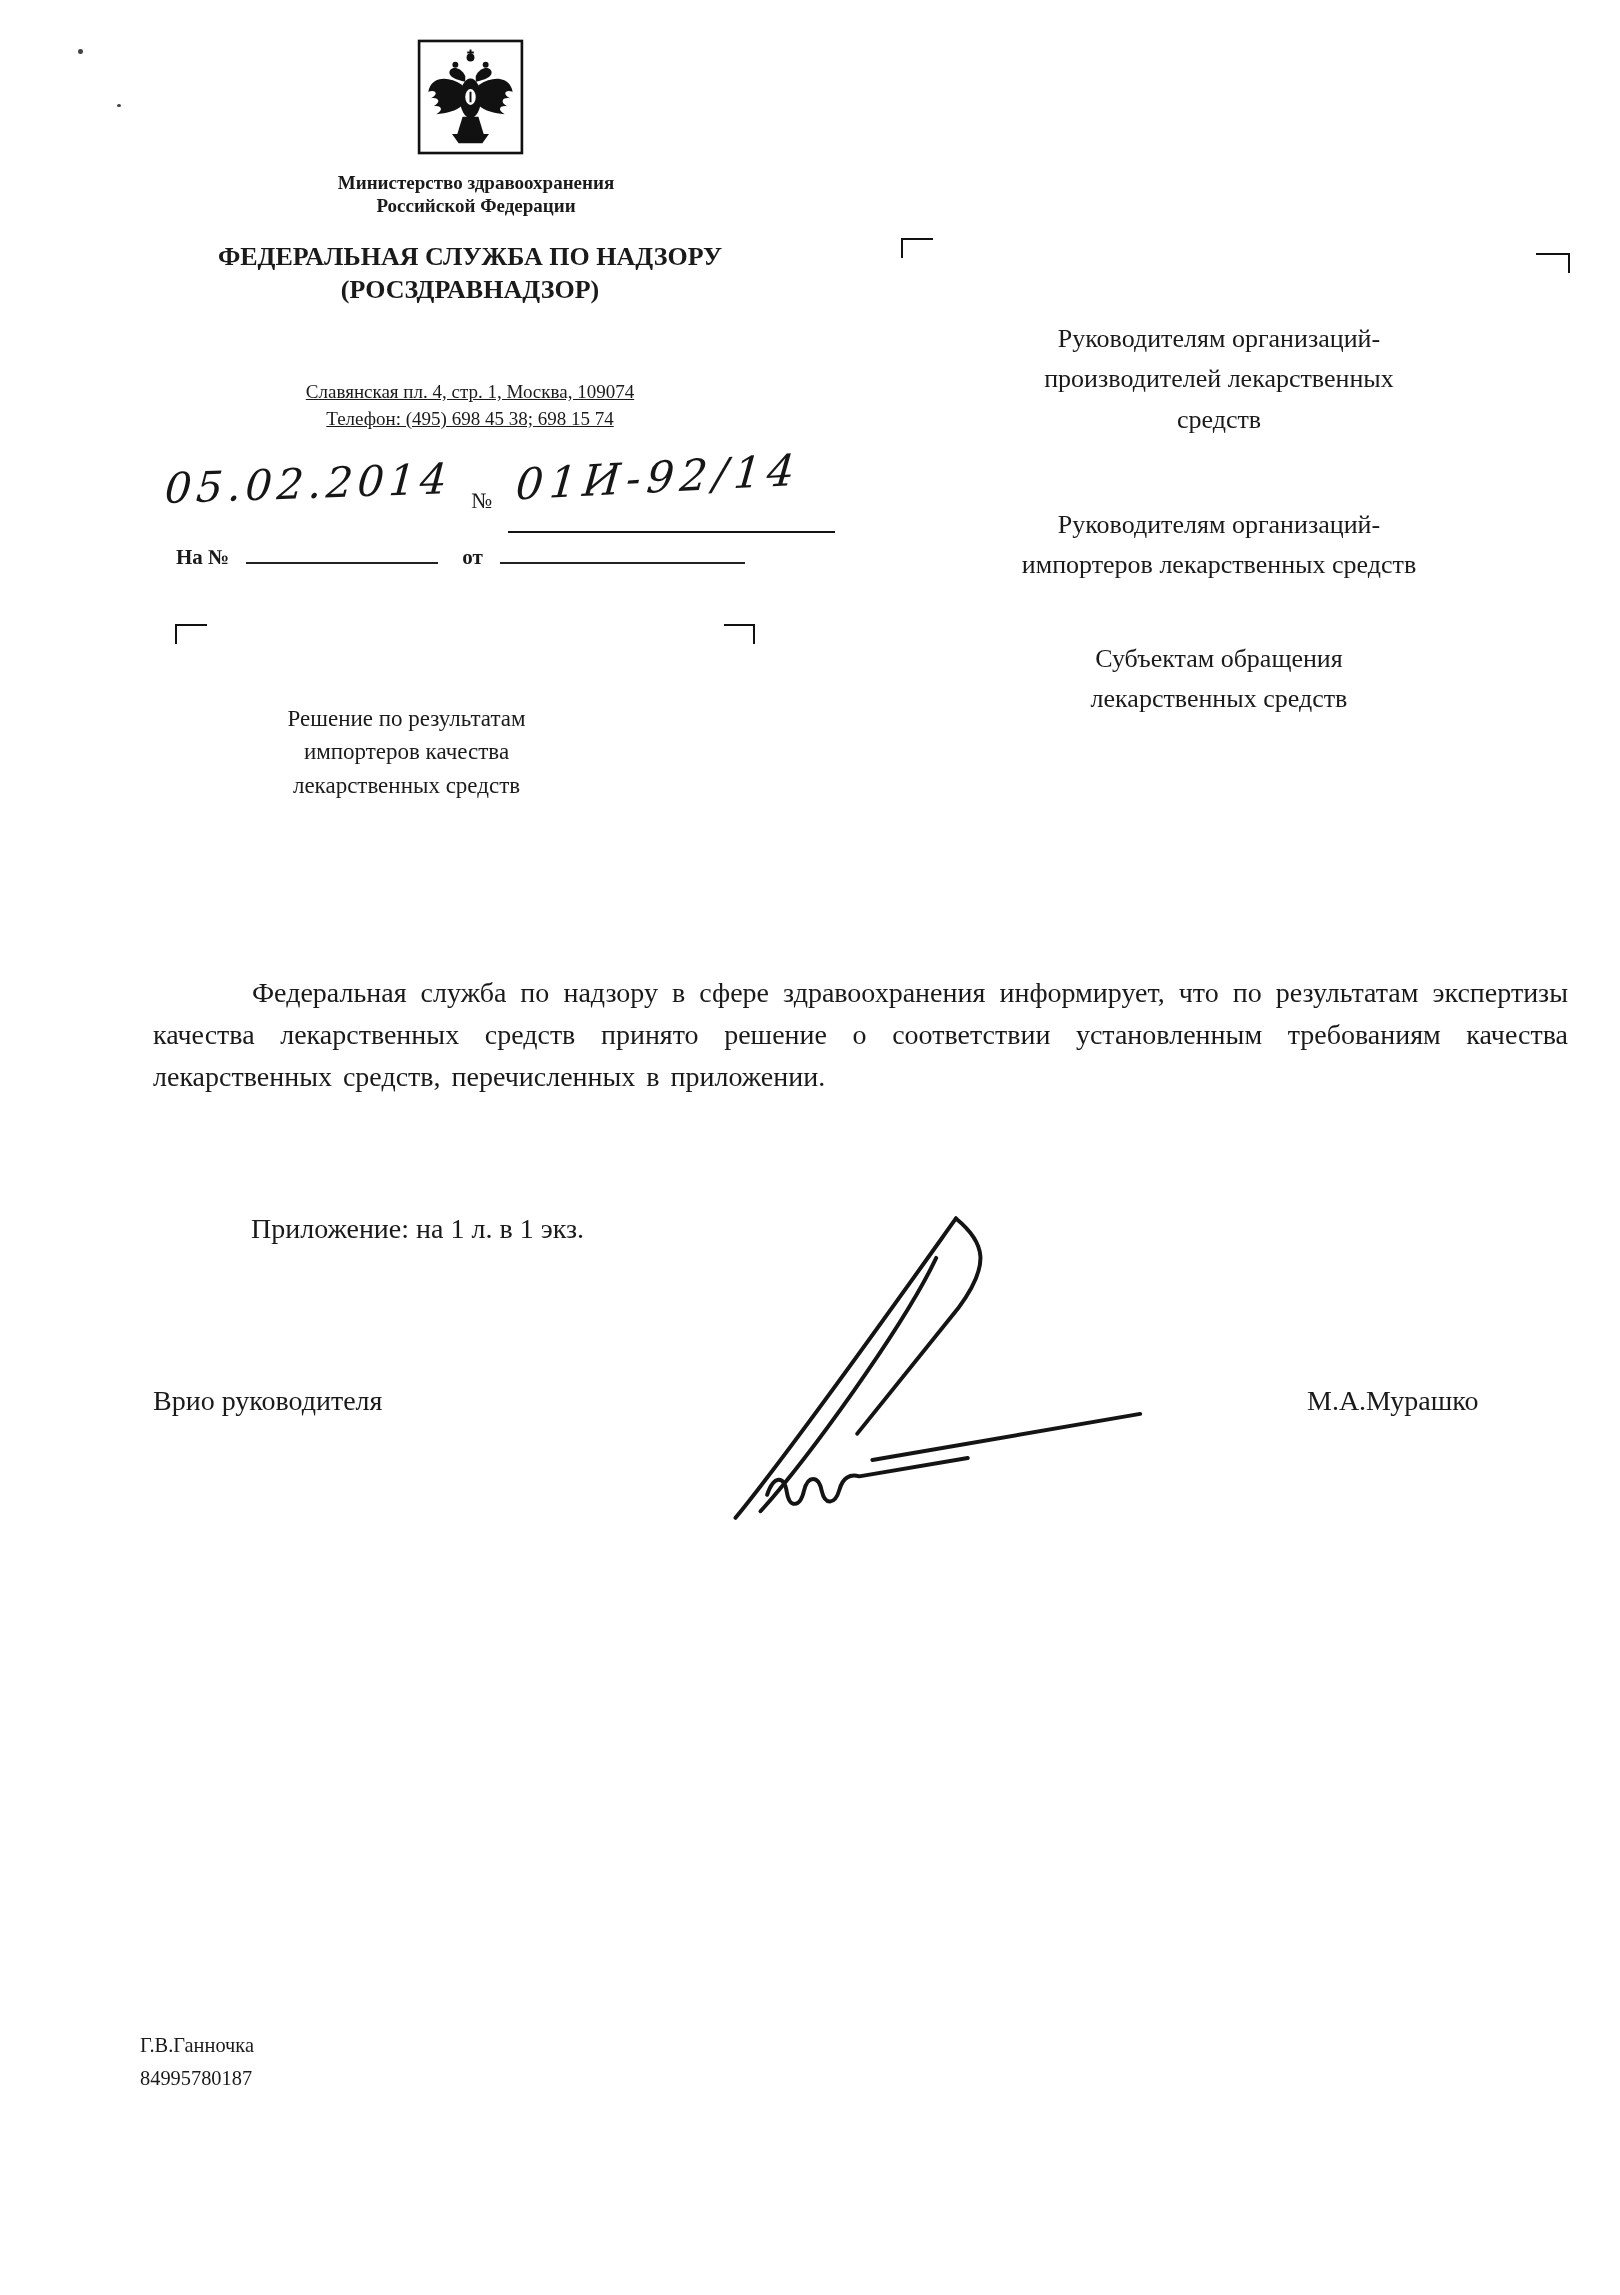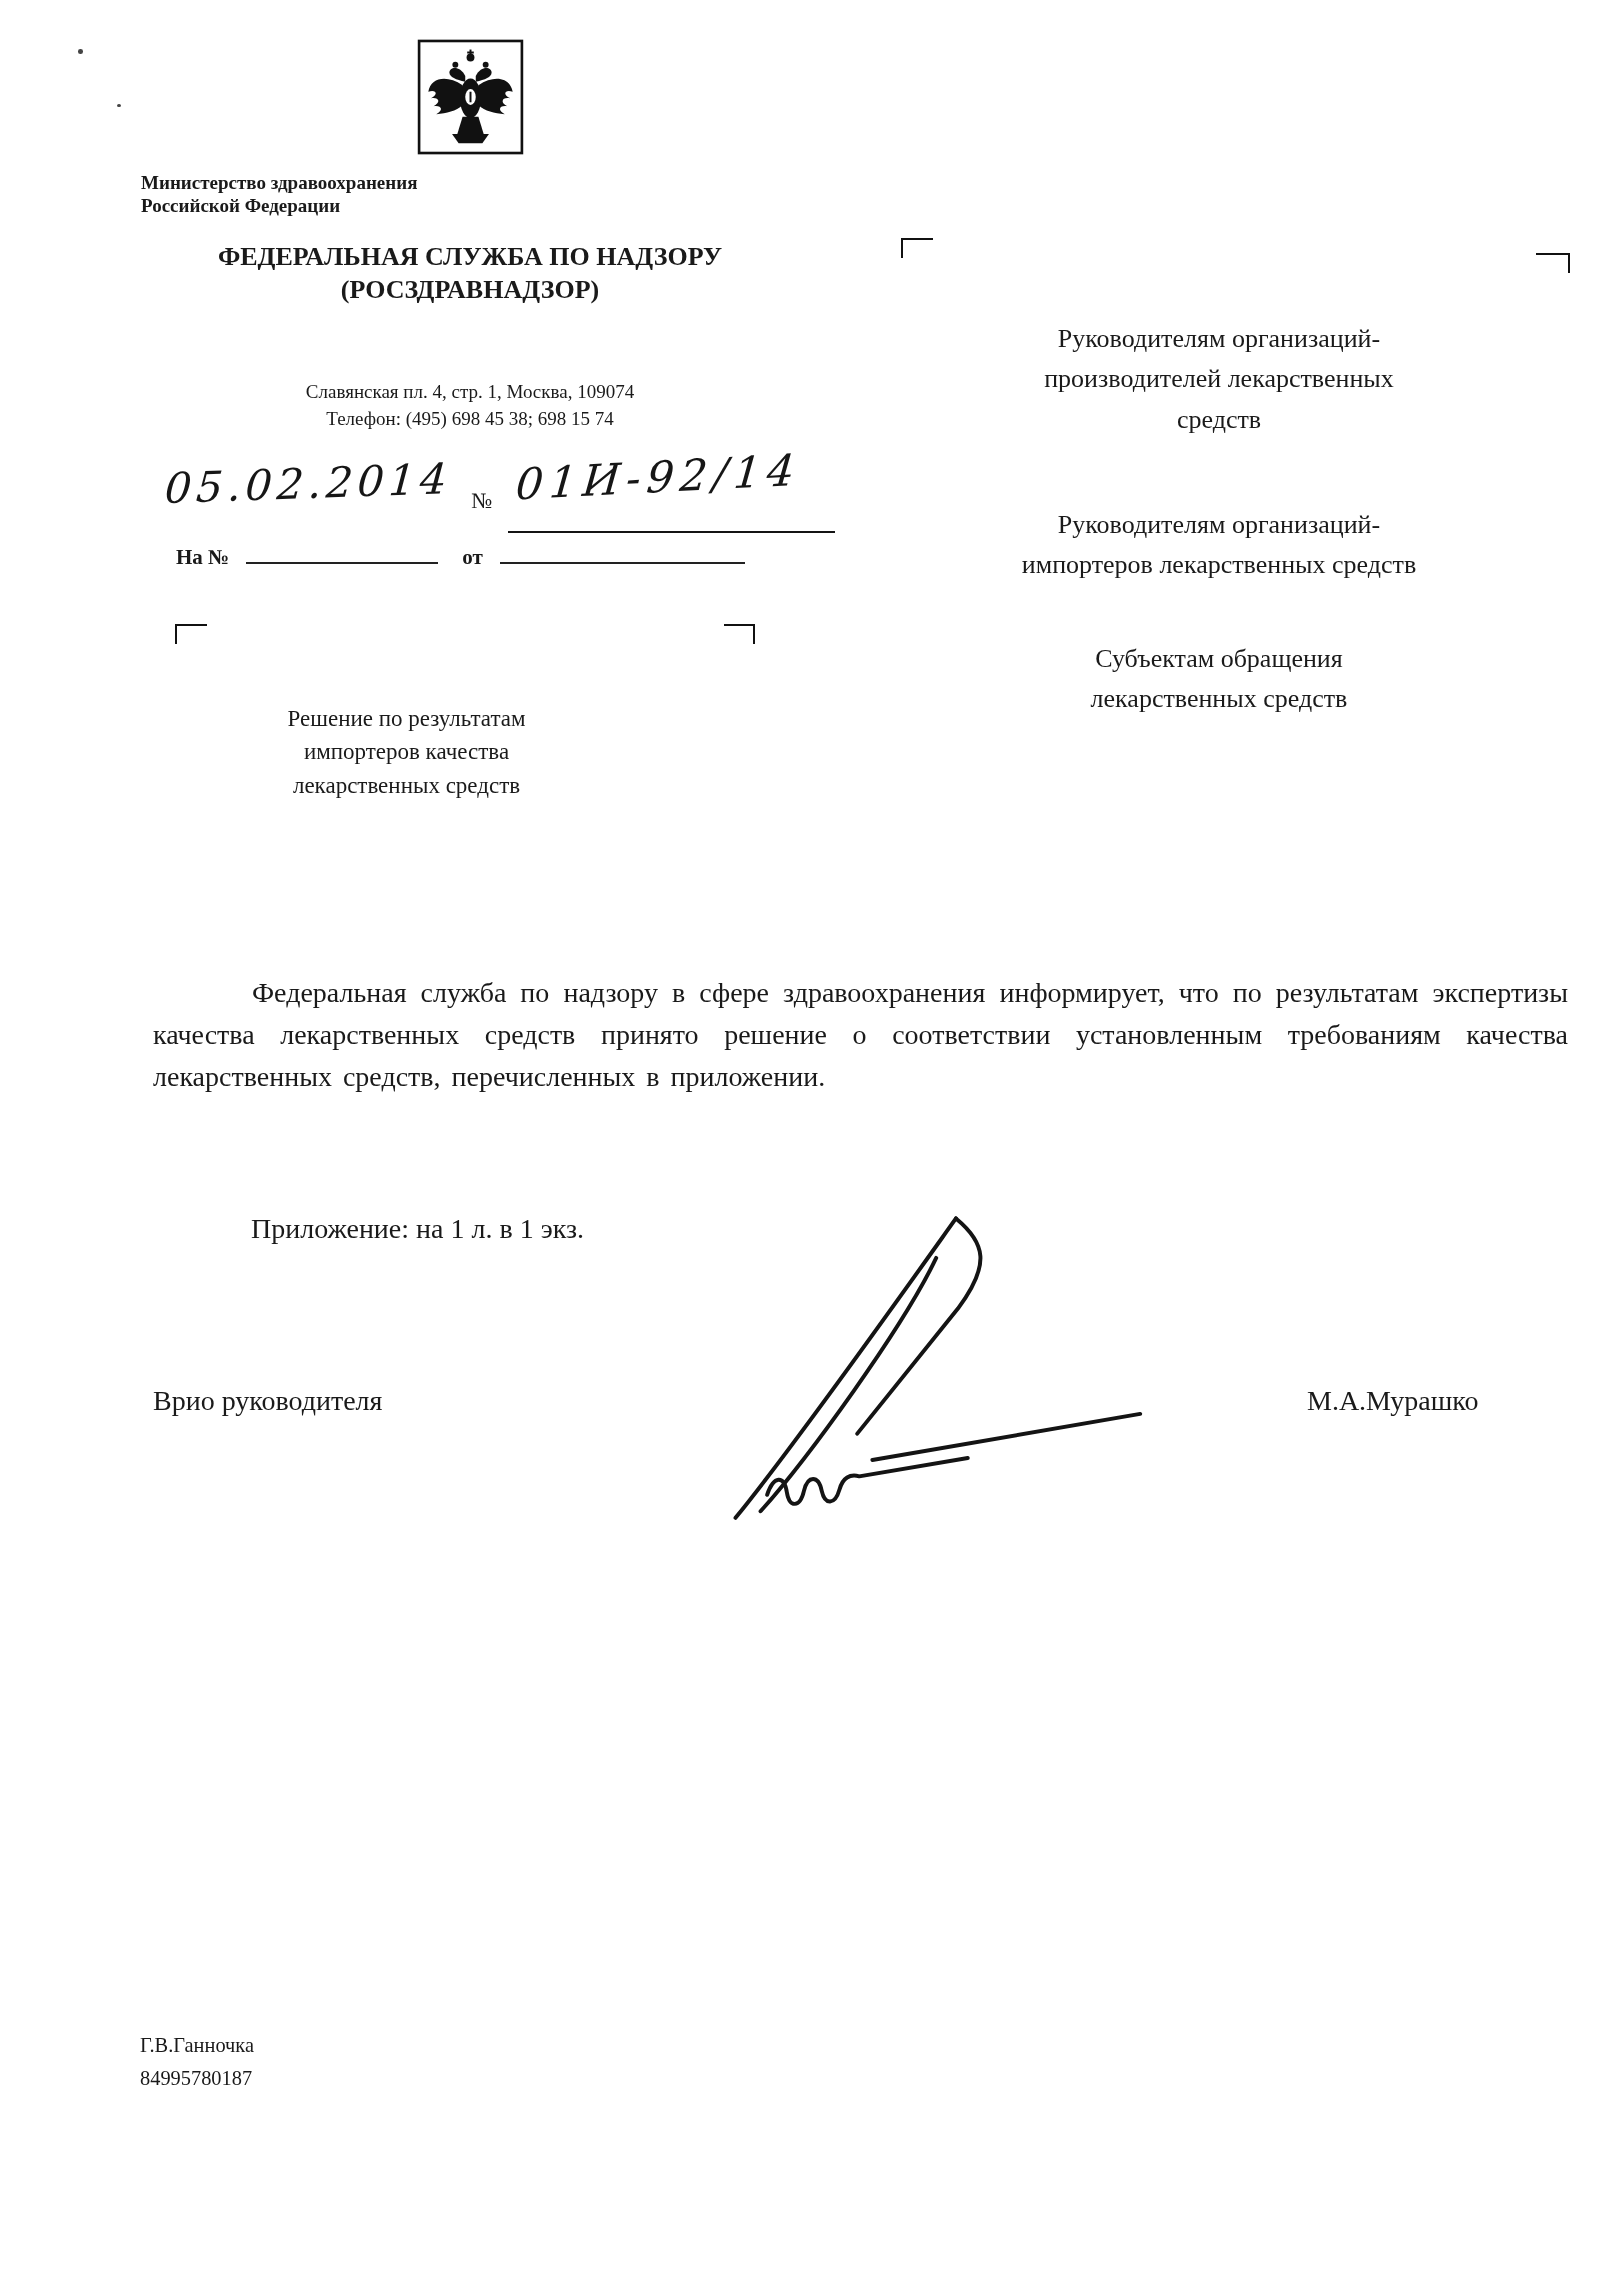--- a/index.html
+++ b/index.html
@@ -15,30 +15,30 @@
   }
 
   
   .speck { position: absolute; background: #444; border-radius: 50%; }
   .speck1 { left: 78px; top: 49px; width: 4.6px; height: 4.6px; }
   .speck2 { left: 117px; top: 104px; width: 4px; height: 3.3px; }
 
   
   .emblem { position: absolute; left: 417px; top: 39px; width: 107px; height: 116px; }
   .ministry {
-    position: absolute; left: 141px; top: 172px; width: 658px;
-    text-align: left; font-weight: bold; font-size: 19px; line-height: 1.2;
+    position: absolute; left: 147px; top: 172px; width: 658px;
+    text-align: center; font-weight: bold; font-size: 19px; line-height: 1.2;
   }
   .agency {
     position: absolute; left: 108px; top: 241px; width: 724px;
     text-align: center; font-weight: bold; font-size: 26px; line-height: 1.25;
   }
   .contact {
     position: absolute; left: 141px; top: 379px; width: 658px;
-    text-align: center; font-size: 19px; line-height: 1.42;
+    text-align: center; font-size: 19px; line-height: 1.42; text-decoration: underline;
   }
 
   
   .hw {
     font-family: "DejaVu Serif", serif; font-style: italic;
     color: #161616; white-space: nowrap;
   }
   .hw-date {
     position: absolute; left: 165px; top: 459px; font-size: 42px;
     letter-spacing: 4.6px; transform: rotate(-2deg) skewX(-6deg);

